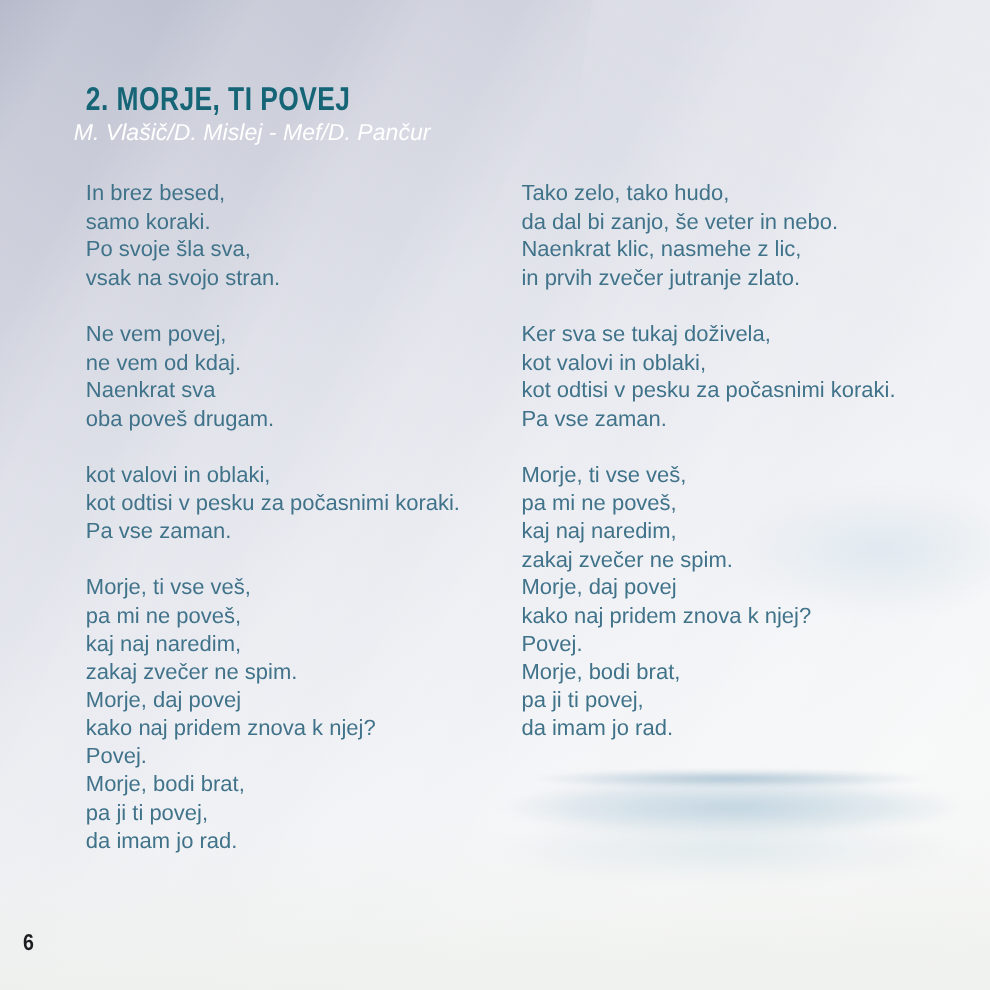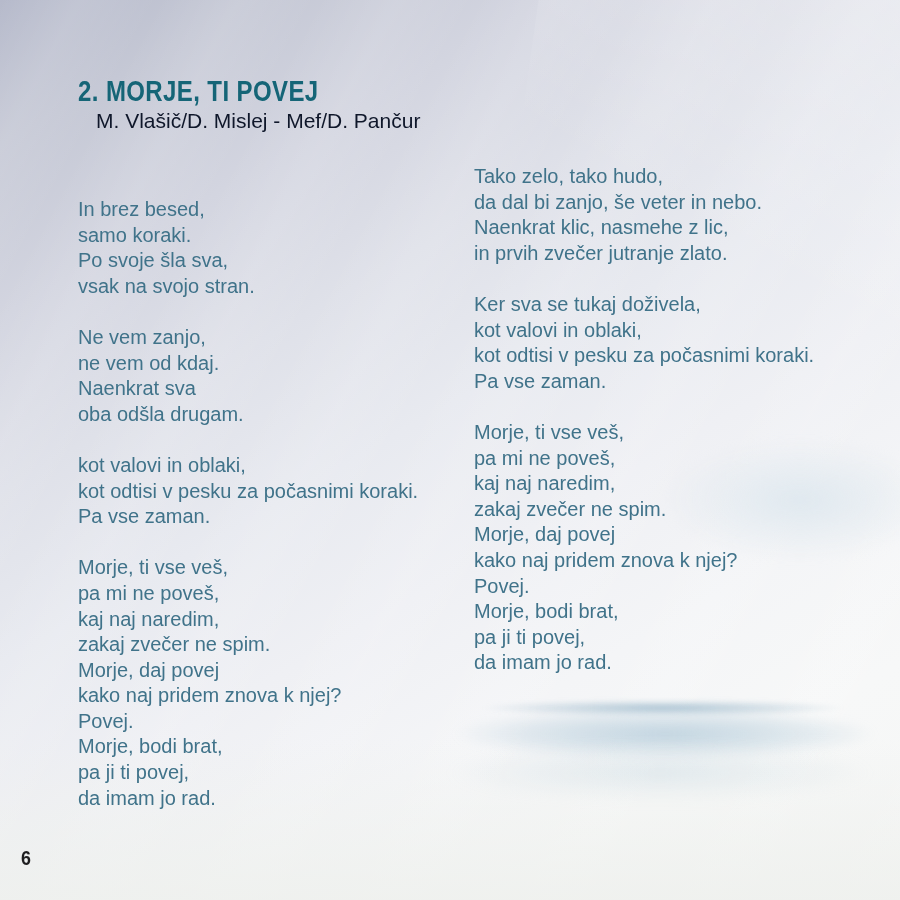--- a/index.html
+++ b/index.html
@@ -55,30 +55,30 @@
     background:linear-gradient(rgba(240,242,240,0), rgba(238,240,237,0.85));
   }
   
   .title{
     position:absolute;left:78px;top:74px;
     font-size:30px;font-weight:bold;color:#156577;
     letter-spacing:.5px;white-space:nowrap;
     transform:scaleX(.8);transform-origin:left top;
   }
   .credits{
-    position:absolute;left:96px;top:109px;
-    font-size:21px;color:#0f172a;
+    position:absolute;left:67px;top:109px;
+    font-size:21px;font-style:italic;color:#ffffff;
     white-space:nowrap;
   }
   .column{
     position:absolute;top:164px;
     font-size:20px;line-height:25.6px;color:#40738a;
     white-space:nowrap;
   }
-  .column.left{left:78px;width:392px;margin-top:33px;}
+  .column.left{left:78px;width:392px;}
   .column.right{left:474px;width:410px;}
   .stanza{margin:0 0 25.6px 0;}
   .page-num{
     position:absolute;left:21px;top:846px;
     font-size:21px;font-weight:bold;color:#1e1e20;
     transform:scaleX(.85);transform-origin:left top;
   }
 </style>
 </head>
 <body>
@@ -98,24 +98,24 @@
   <div class="credits">M. Vlašič/D. Mislej - Mef/D. Pančur</div>
 
   <div class="column left" id="col-left">
       <div class="stanza">
         <div>In brez besed,</div>
         <div>samo koraki.</div>
         <div>Po svoje šla sva,</div>
         <div>vsak na svojo stran.</div>
       </div>
       <div class="stanza">
-        <div>Ne vem zanjo,</div>
+        <div>Ne vem povej,</div>
         <div>ne vem od kdaj.</div>
         <div>Naenkrat sva</div>
-        <div>oba odšla drugam.</div>
+        <div>oba poveš drugam.</div>
       </div>
       <div class="stanza">
         <div>kot valovi in oblaki,</div>
         <div>kot odtisi v pesku za počasnimi koraki.</div>
         <div>Pa vse zaman.</div>
       </div>
       <div class="stanza">
         <div>Morje, ti vse veš,</div>
         <div>pa mi ne poveš,</div>
         <div>kaj naj naredim,</div>

